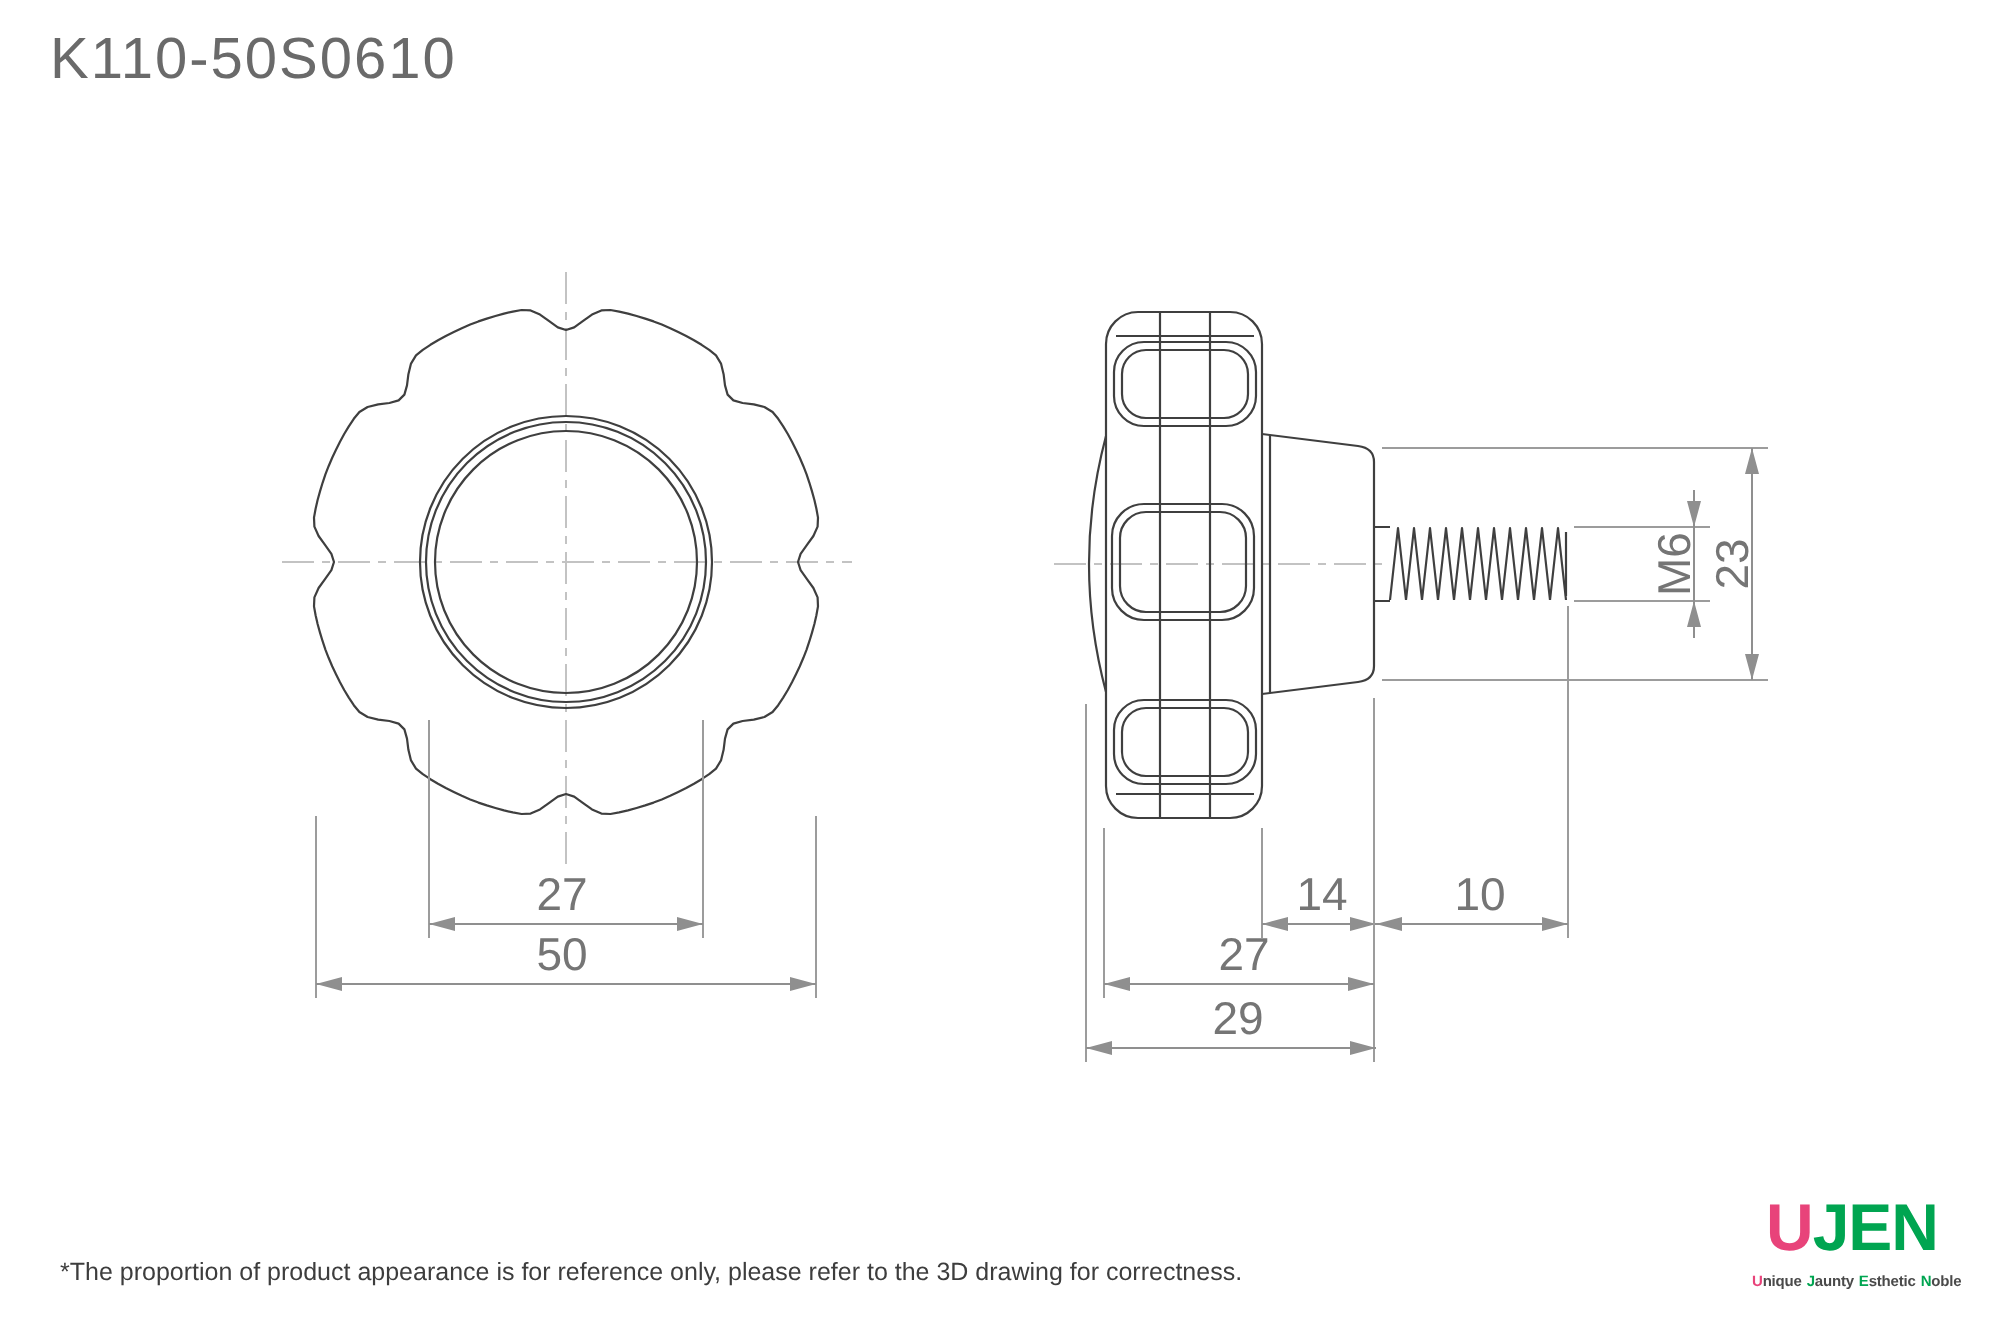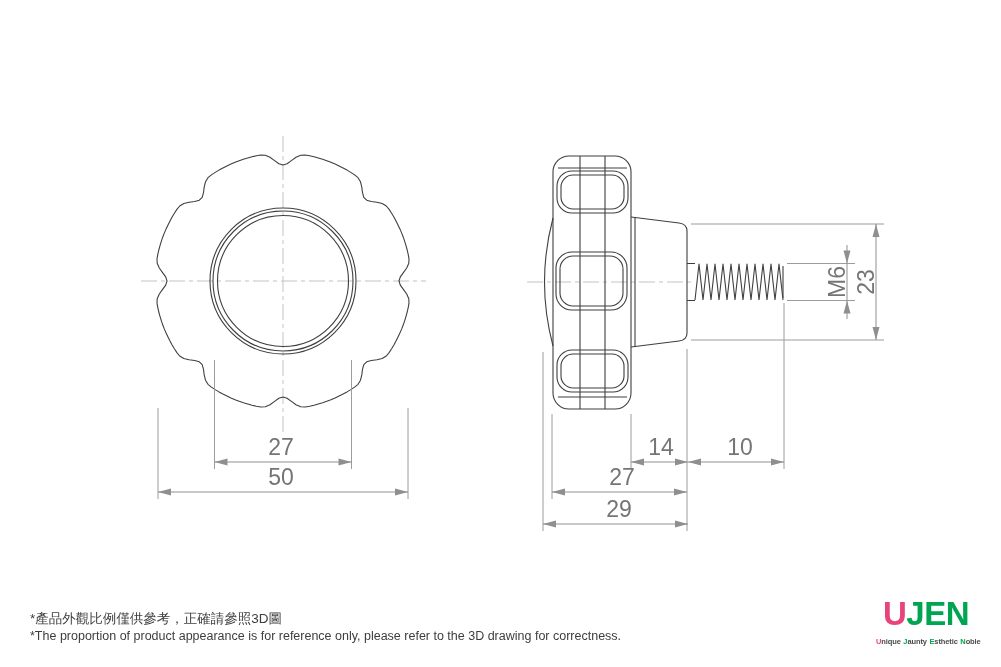--- a/index.html
+++ b/index.html
@@ -26,20 +26,21 @@
         margin-right:2.5px;letter-spacing:-0.1px;}
   .tagline .tw0::first-letter{color:var(--pink,#e8437a);}
   .tagline .tw1::first-letter,.tagline .tw2::first-letter,
   .tagline .tw3::first-letter{color:var(--green,#00a551);}
 </style>
 </head>
 <body>
 
 <div class="page">
 
+  <div class="page-title">K110-50S0610</div>
 
   <svg class="drawing" width="1001" height="667" viewBox="0 0 1001 667">
 
     <g>
       <g>
         <path class="cl" d="M283 136 V436"></path>
         <path class="cl" d="M141 281 H426"></path>
       </g>
       <path id="knob-outline" class="part" d="M399.0 281.0L400.3 276.9L403.4 272.6L406.7 268.0L408.8 263.3L409.0 258.8L408.2 254.4L407.2 250.0L406.0 245.7L404.7 241.4L403.3 237.2L401.7 233.1L399.9 228.9L398.0 224.9L396.0 220.9L393.9 217.0L391.6 213.2L389.1 209.4L386.3 206.0L382.2 203.5L376.9 202.2L371.3 201.5L366.7 200.2L363.8 197.3L362.5 192.7L361.8 187.1L360.5 181.8L358.0 177.7L354.6 174.9L350.8 172.4L347.0 170.1L343.1 168.0L339.1 166.0L335.1 164.1L330.9 162.3L326.8 160.7L322.6 159.3L318.3 158.0L314.0 156.8L309.6 155.8L305.2 155.0L300.7 155.2L296.0 157.3L291.4 160.6L287.1 163.7L283.0 165.0L278.9 163.7L274.6 160.6L270.0 157.3L265.3 155.2L260.8 155.0L256.4 155.8L252.0 156.8L247.7 158.0L243.4 159.3L239.2 160.7L235.1 162.3L230.9 164.1L226.9 166.0L222.9 168.0L219.0 170.1L215.2 172.4L211.4 174.9L208.0 177.7L205.5 181.8L204.2 187.1L203.5 192.7L202.2 197.3L199.3 200.2L194.7 201.5L189.1 202.2L183.8 203.5L179.7 206.0L176.9 209.4L174.4 213.2L172.1 217.0L170.0 220.9L168.0 224.9L166.1 228.9L164.3 233.1L162.7 237.2L161.3 241.4L160.0 245.7L158.8 250.0L157.8 254.4L157.0 258.8L157.2 263.3L159.3 268.0L162.6 272.6L165.7 276.9L167.0 281.0L165.7 285.1L162.6 289.4L159.3 294.0L157.2 298.7L157.0 303.2L157.8 307.6L158.8 312.0L160.0 316.3L161.3 320.6L162.7 324.8L164.3 328.9L166.1 333.1L168.0 337.1L170.0 341.1L172.1 345.0L174.4 348.8L176.9 352.6L179.7 356.0L183.8 358.5L189.1 359.8L194.7 360.5L199.3 361.8L202.2 364.7L203.5 369.3L204.2 374.9L205.5 380.2L208.0 384.3L211.4 387.1L215.2 389.6L219.0 391.9L222.9 394.0L226.9 396.0L230.9 397.9L235.1 399.7L239.2 401.3L243.4 402.7L247.7 404.0L252.0 405.2L256.4 406.2L260.8 407.0L265.3 406.8L270.0 404.7L274.6 401.4L278.9 398.3L283.0 397.0L287.1 398.3L291.4 401.4L296.0 404.7L300.7 406.8L305.2 407.0L309.6 406.2L314.0 405.2L318.3 404.0L322.6 402.7L326.8 401.3L330.9 399.7L335.1 397.9L339.1 396.0L343.1 394.0L347.0 391.9L350.8 389.6L354.6 387.1L358.0 384.3L360.5 380.2L361.8 374.9L362.5 369.3L363.8 364.7L366.7 361.8L371.3 360.5L376.9 359.8L382.2 358.5L386.3 356.0L389.1 352.6L391.6 348.8L393.9 345.0L396.0 341.1L398.0 337.1L399.9 333.1L401.7 328.9L403.3 324.8L404.7 320.6L406.0 316.3L407.2 312.0L408.2 307.6L409.0 303.2L408.8 298.7L406.7 294.0L403.4 289.4L400.3 285.1L399.0 281.0Z"></path>
       <g>
@@ -118,21 +119,20 @@
       <g>
         <path class="ext" d="M691 224 H884 M691 340 H884"></path>
         <path class="dim" d="M876 224 V340"></path>
         <path class="arr" d="M876 224 l-3.5 13 l7 0 Z M876 340 l-3.5 -13 l7 0 Z"></path>
         <text class="dtxt" x="867" y="289" text-anchor="middle" transform="rotate(-90 867 282)">23</text>
       </g>
     </g>
   </svg>
 
   <div class="footer-notes">
-    <div class="note-zh">*產品外觀比例僅供參考，正確請參照3D圖</div>
     <div class="note-en">*The proportion of product appearance is for reference only, please refer to the 3D drawing for correctness.</div>
   </div>
 
   <div class="logo">
     <div class="brand"><span class="u">U</span><span class="jen">JEN</span></div>
     <div class="tagline"><span class="tw0">Unique</span><span class="tw1">Jaunty</span><span class="tw2">Esthetic</span><span class="tw3">Noble</span></div>
   </div>
 
 </div>
 

